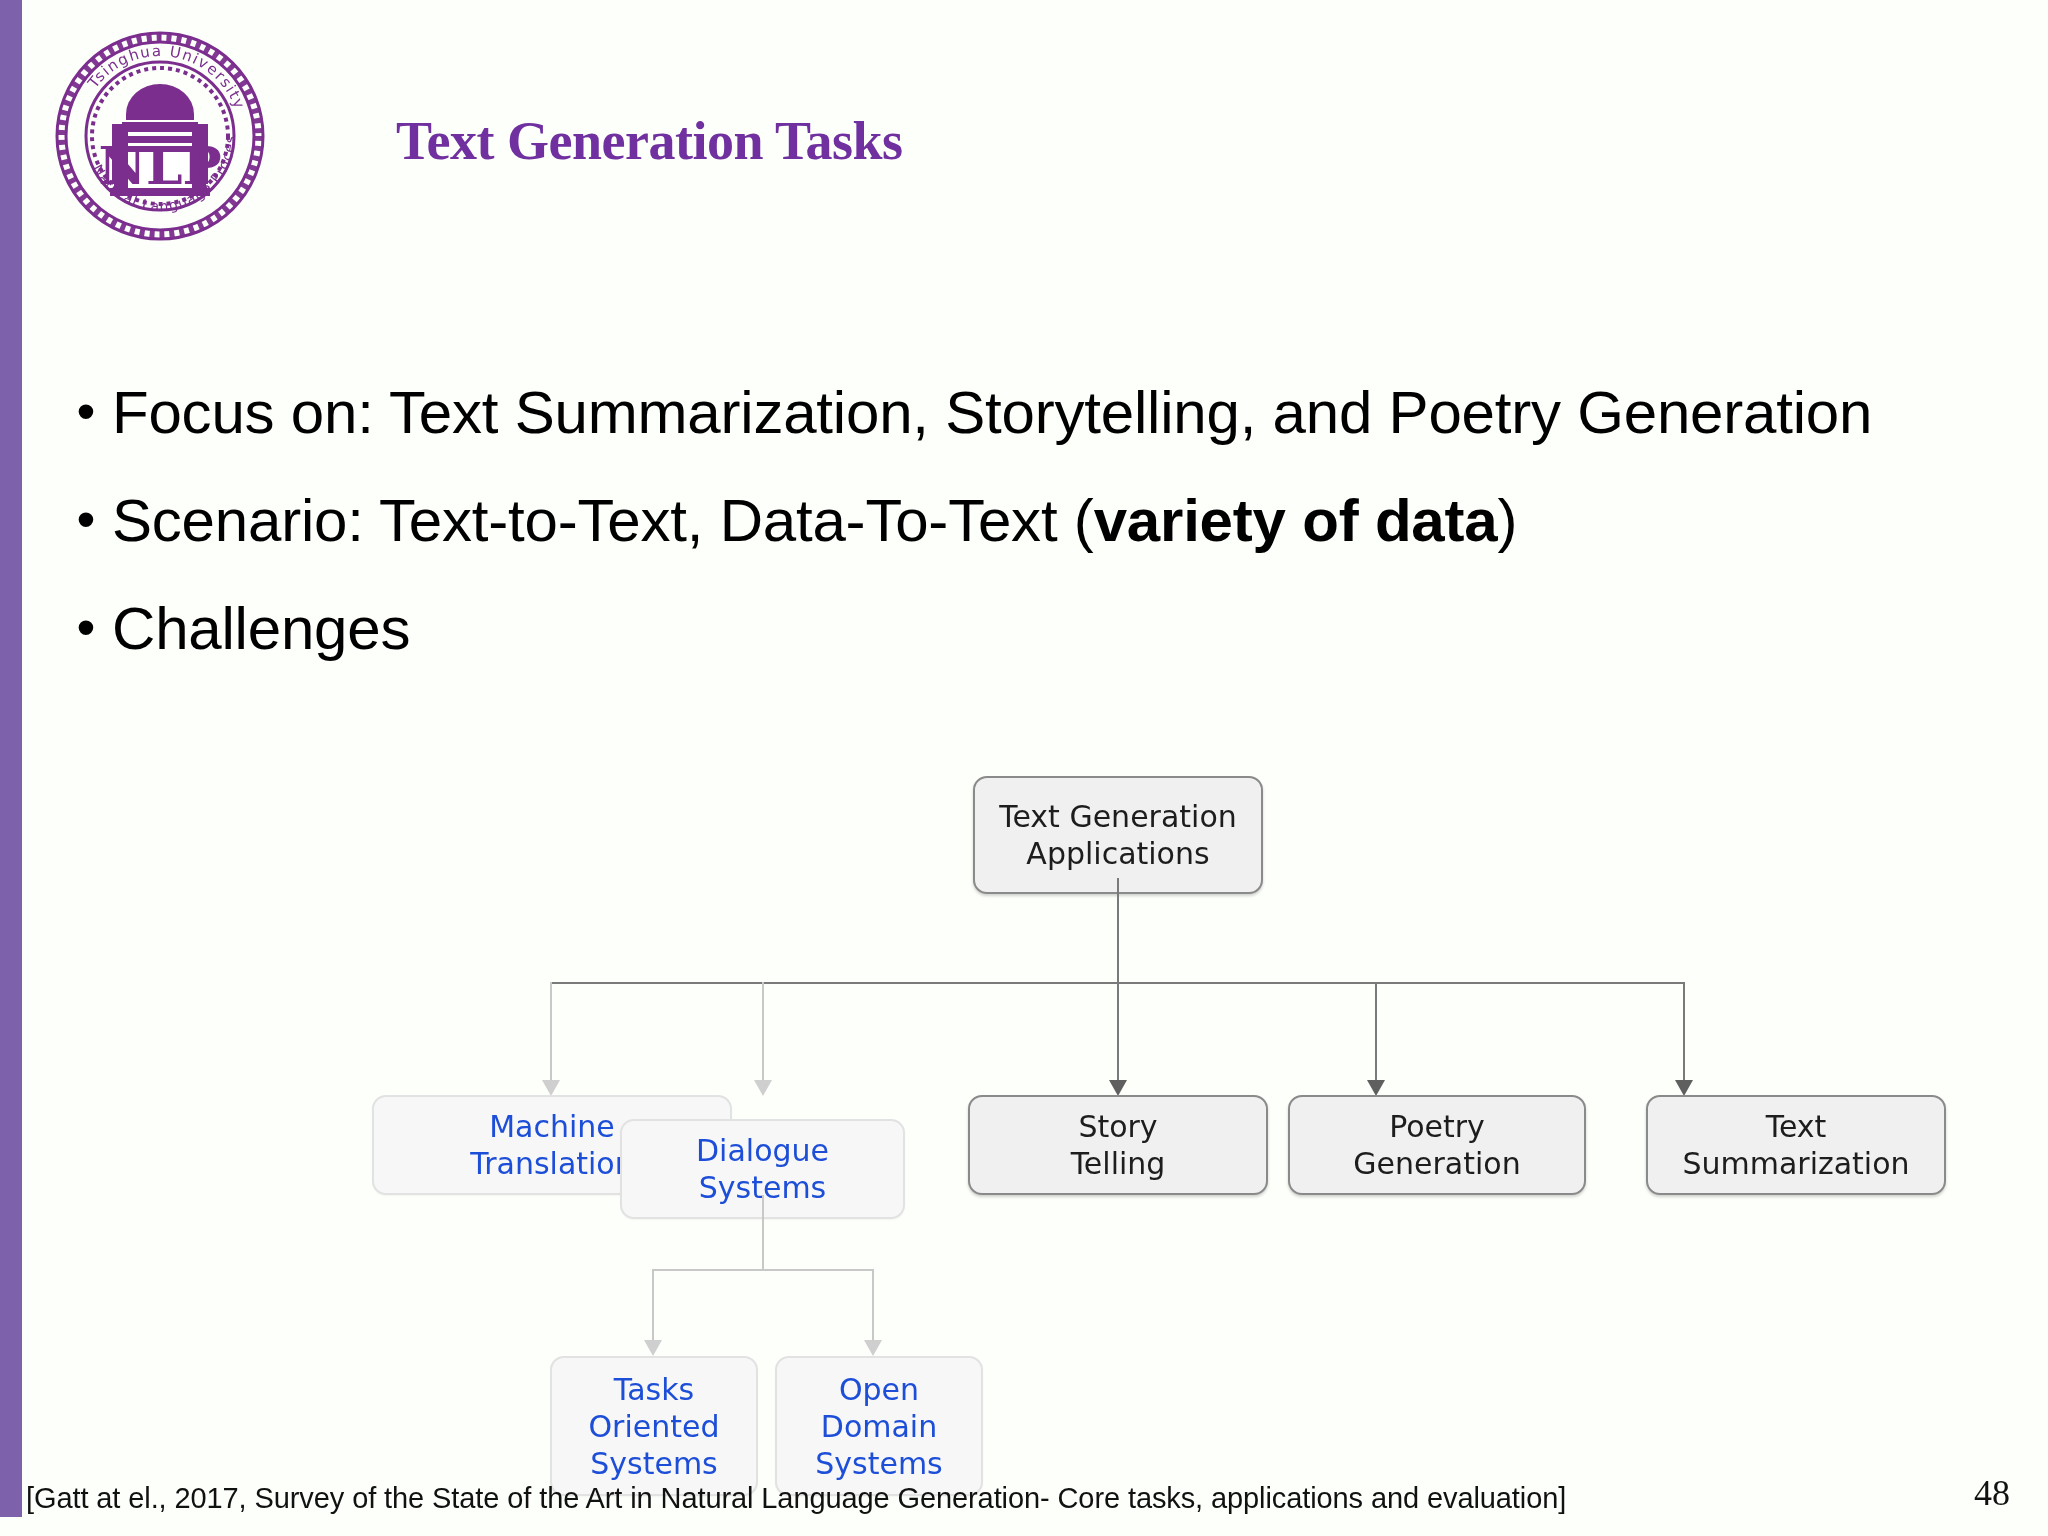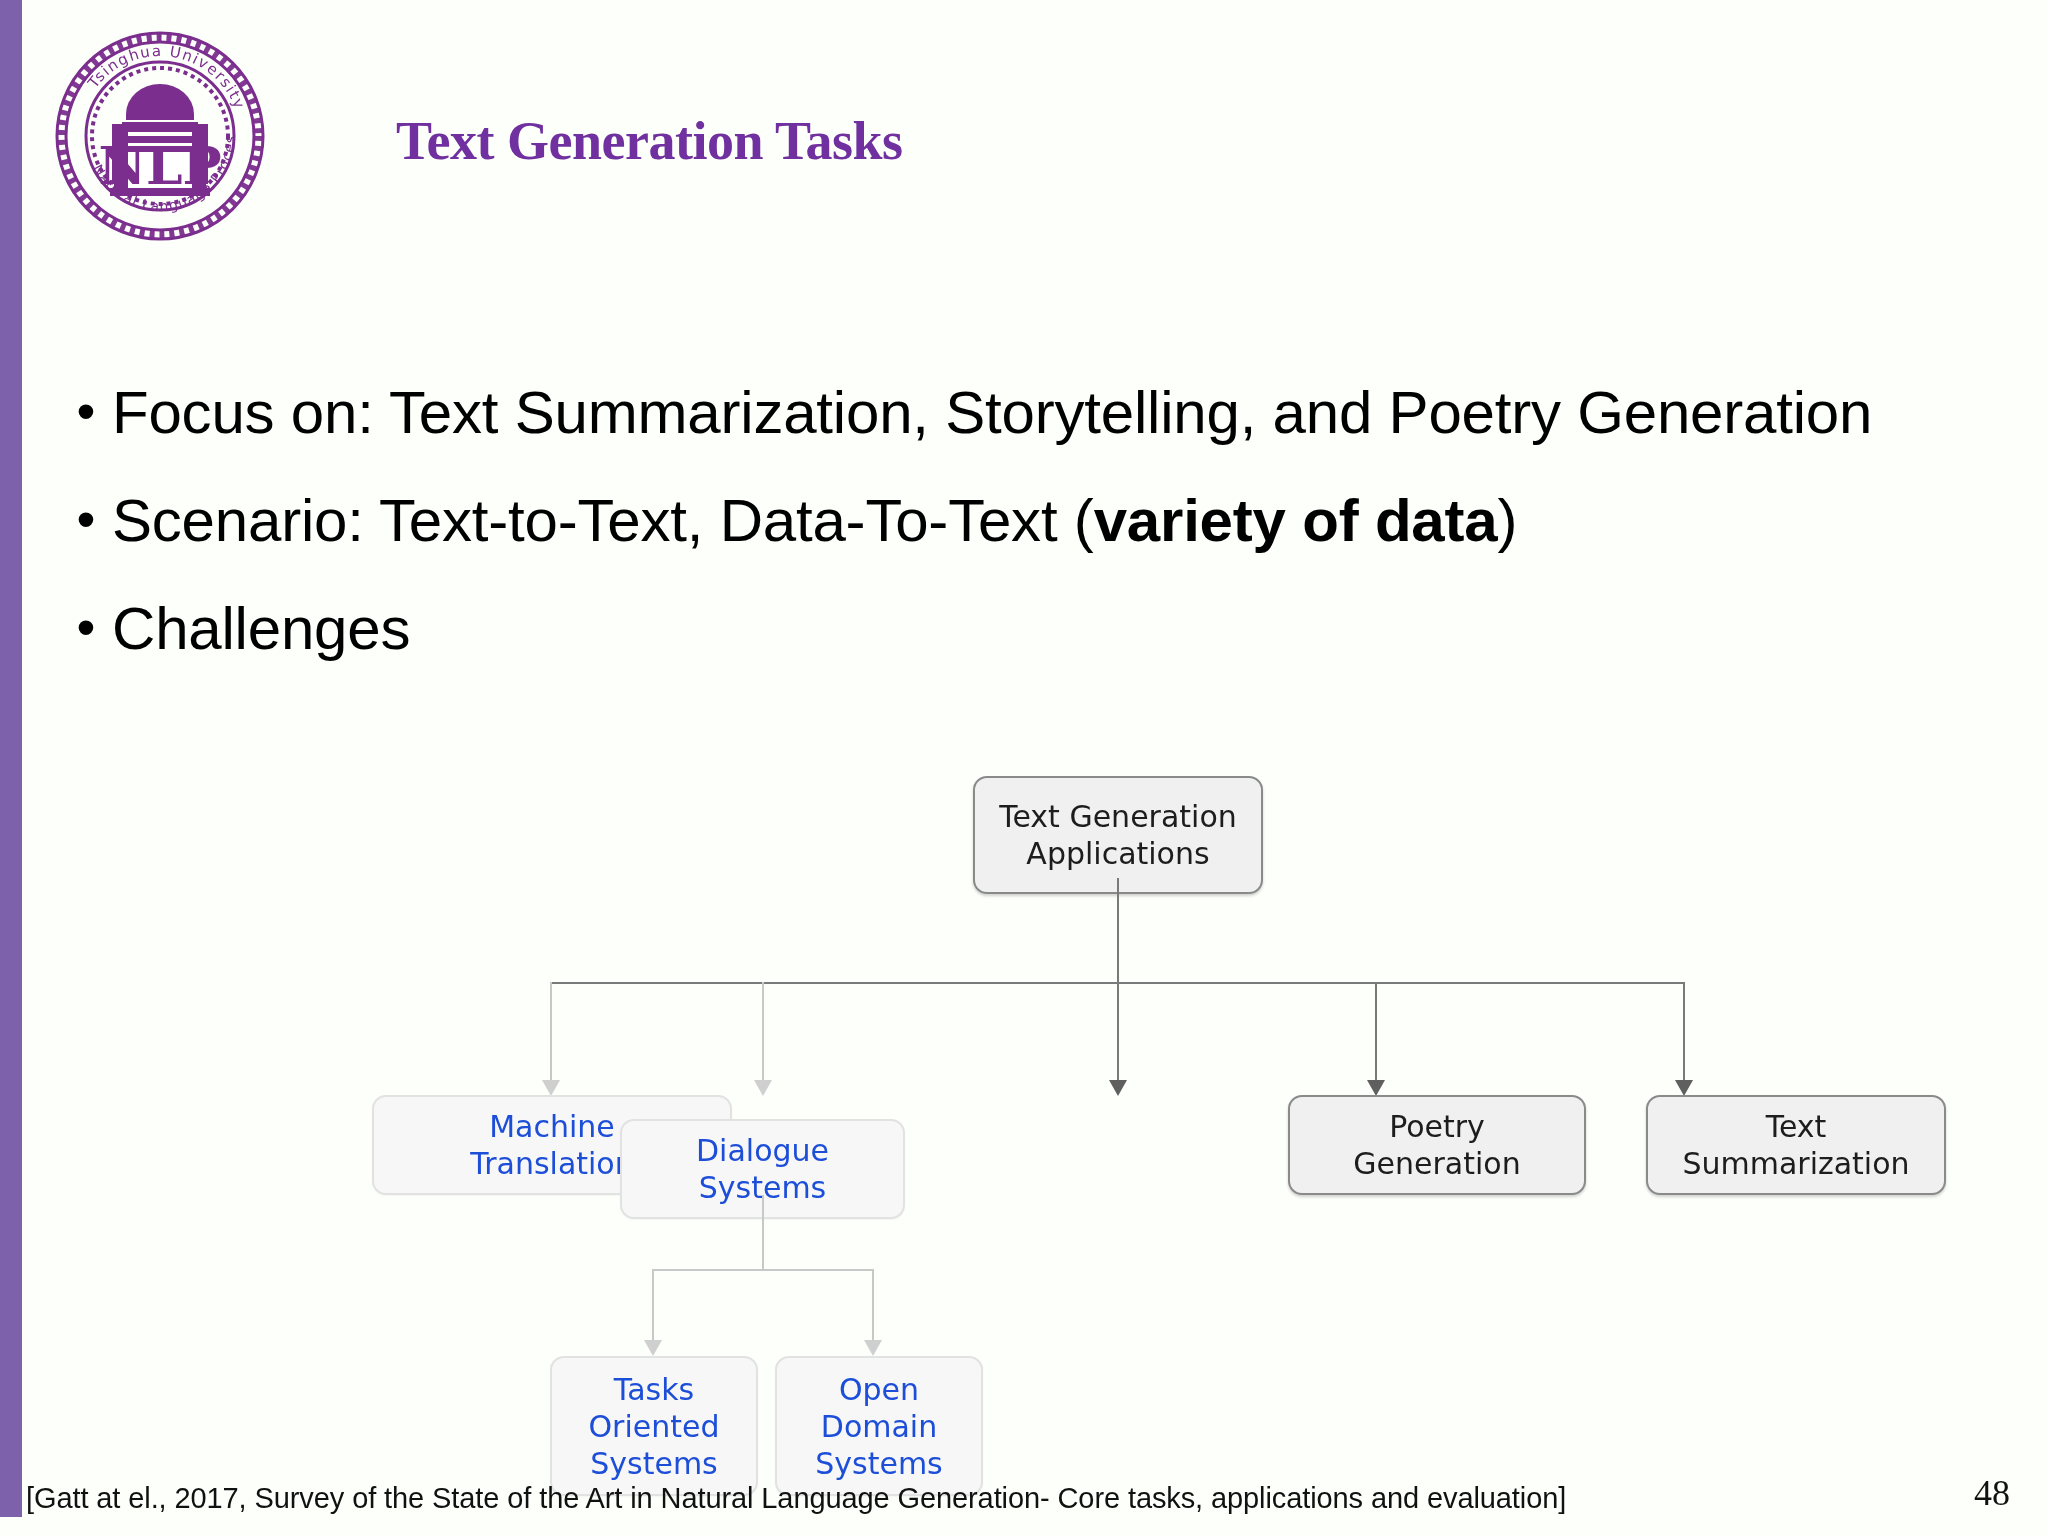--- a/index.html
+++ b/index.html
@@ -251,20 +251,26 @@
       </span>
     </div>
 
     <div class="node faded" style="left:190px; top:335px; width:285px; height:100px;margin-top:24px;">
       <span>
         <span>Dialogue</span><br>
         <span>Systems</span>
       </span>
     </div>
 
+    <div class="node" style="left:538px; top:335px; width:300px; height:100px;">
+      <span>
+        <span>Story</span><br>
+        <span>Telling</span>
+      </span>
+    </div>
 
     <div class="node" style="left:858px; top:335px; width:298px; height:100px;">
       <span>
         <span>Poetry</span><br>
         <span>Generation</span>
       </span>
     </div>
 
     <div class="node" style="left:1168px; top:335px; width:300px; height:100px;margin-left:48px;">
       <span>

